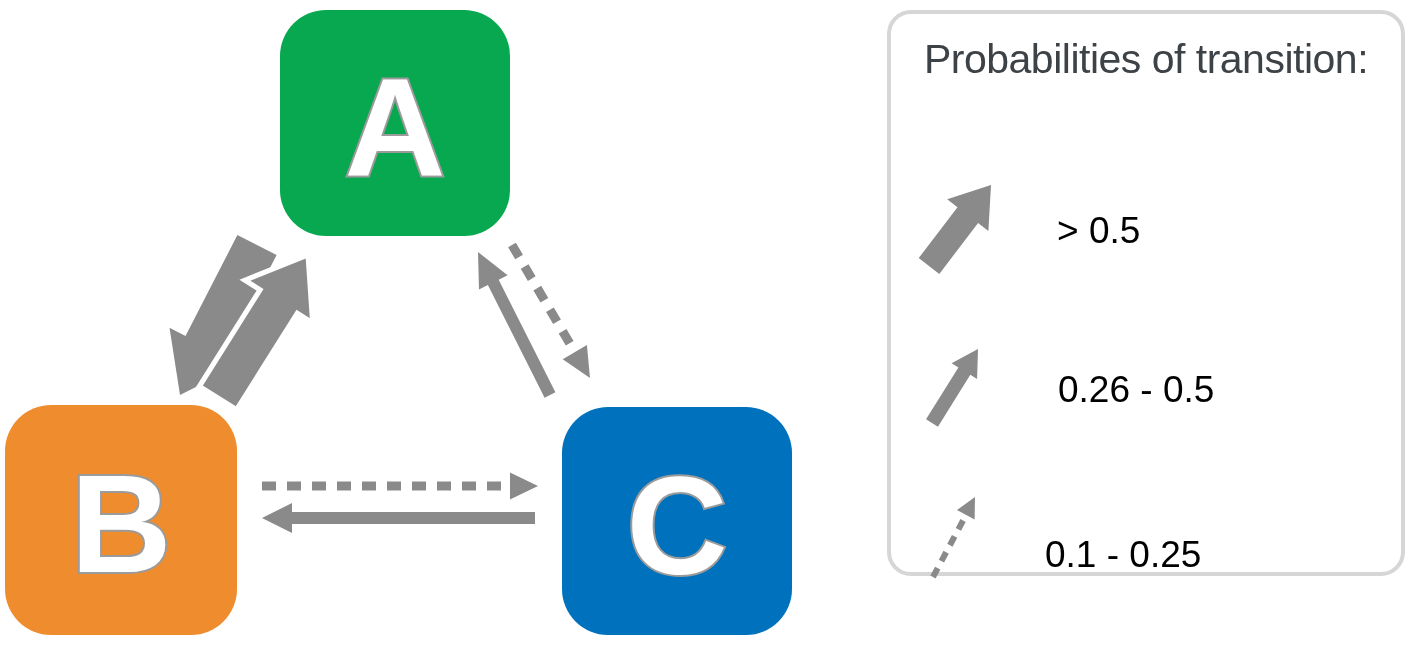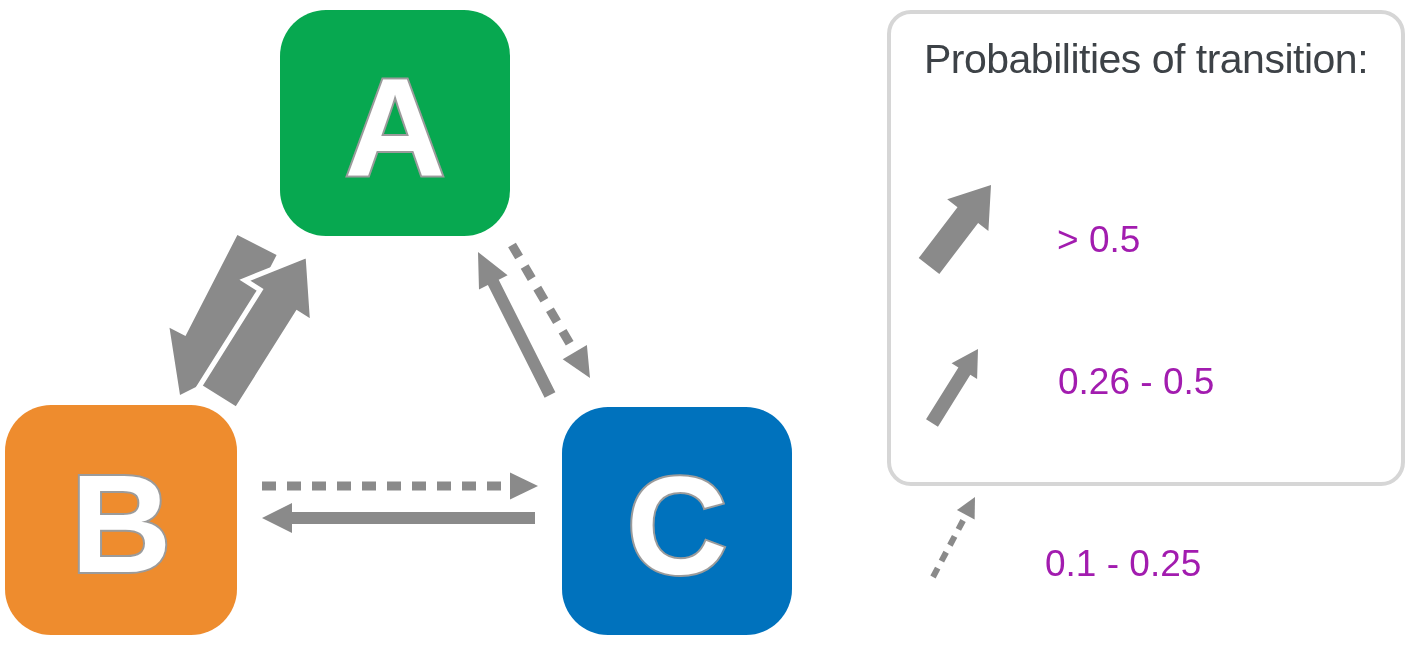--- a/index.html
+++ b/index.html
@@ -28,21 +28,21 @@
     stroke: #9b9b9b;
     stroke-width: 4;
     paint-order: stroke;
     text-anchor: middle;
   }
   .legend-box {
     position: absolute;
     left: 887px;
     top: 10px;
     width: 518px;
-    height: 476px;
+    height: 566px;
     box-sizing: border-box;
     background: #ffffff;
     border: 4px solid #d6d6d6;
     border-radius: 24px;
   }
   .legend-title {
     position: absolute;
     left: 0;
     right: 0;
     top: 22px;
@@ -52,29 +52,28 @@
     color: #3d4247;
     white-space: nowrap;
   }
   .legend-arrow {
     position: absolute;
   }
   .legend-label {
     position: absolute;
     font-size: 37px;
     line-height: 44px;
-    color: #a21caf;
+    color: #000000;
     white-space: nowrap;
-    margin-top: 9px;
   }
   .arrow-thick-svg  { left: 26px; top: 156px; }
   .arrow-medium-svg { left: 33px; top: 325px; }
   .arrow-dashed-svg { left: 34px; top: 468px; }
   .legend-label-1 { left: 166px; top: 195px; }
-  .legend-label-2 { left: 167px; top: 337px; }
+  .legend-label-2 { left: 167px; top: 354px; }
   .legend-label-3 { left: 154px; top: 519px; }
 </style>
 </head>
 <body>
 
 <div id="stage">
 
   <svg id="diagram-svg" width="880" height="645" viewBox="0 0 880 645">
 
     <polygon points="237.4,235 185.5,336 169.5,327.8 180,395 240.7,364.4 224.7,356.2 276.6,255.1" fill="#8a8a8a"></polygon>

